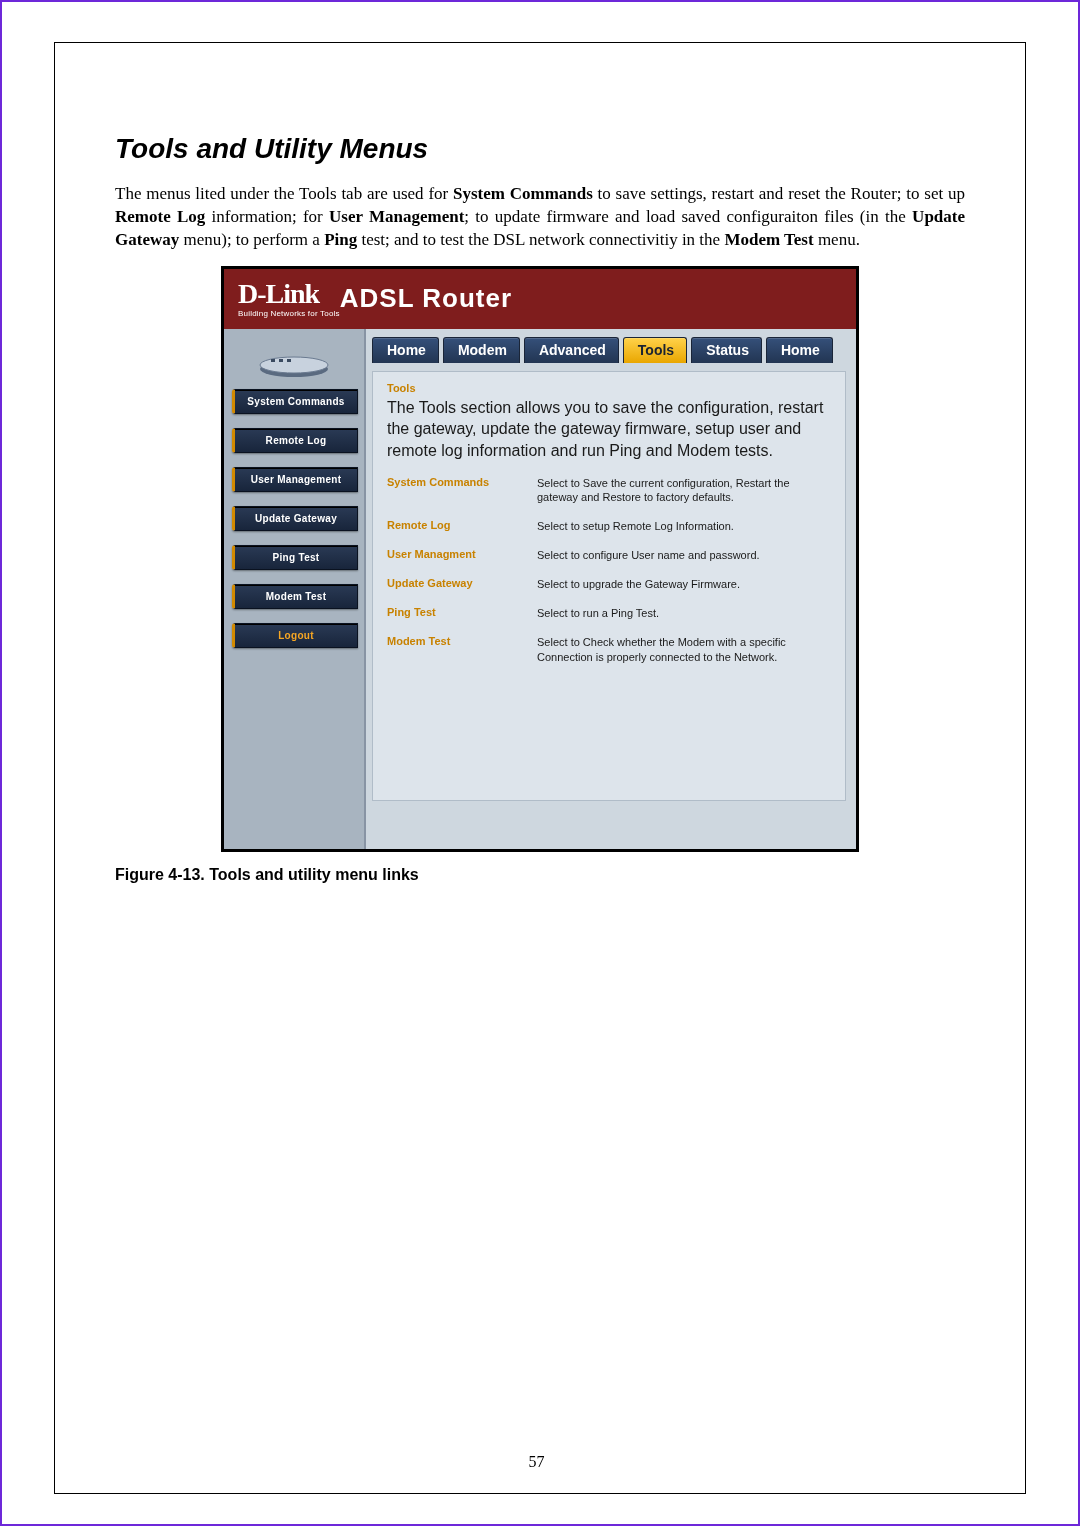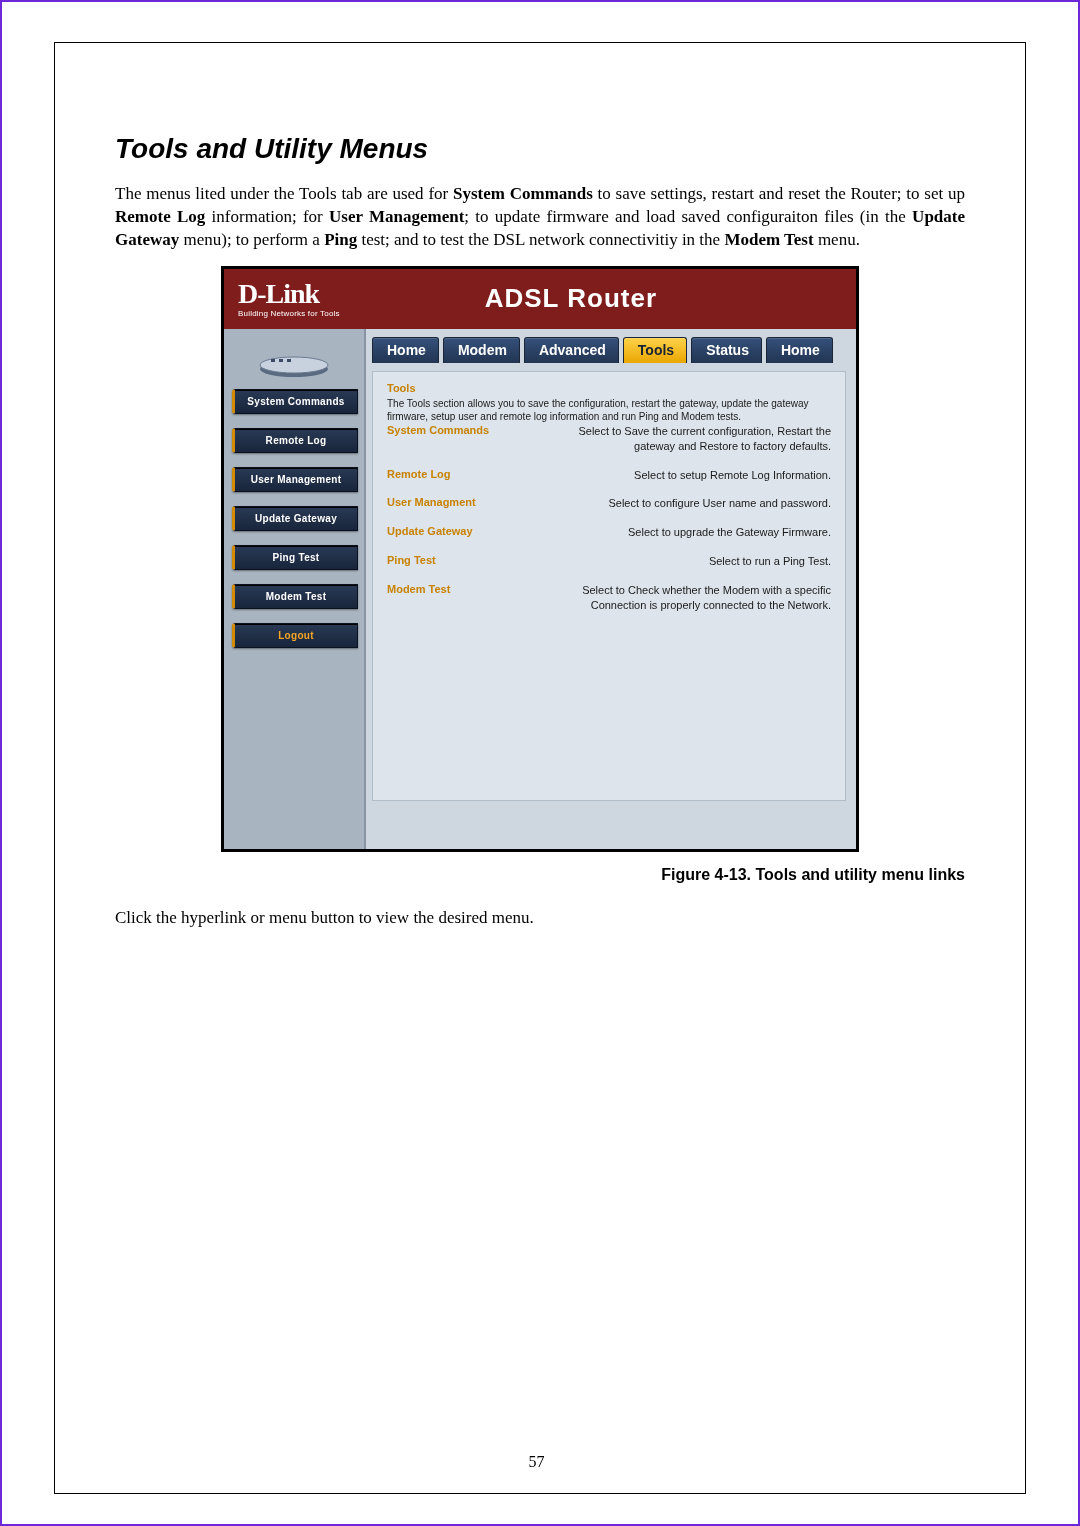--- a/index.html
+++ b/index.html
@@ -66,21 +66,20 @@
     font-family: "Times New Roman", serif;
     letter-spacing: -1px;
   }
   .dlink-logo .small {
     font-size: 8px;
     letter-spacing: 0.2px;
     margin-top: 2px;
   }
   .router-header .title {
     flex: 1;
-    text-align: center;
     color: #fff;
     font-weight: bold;
     font-size: 26px;
     letter-spacing: 1px;
     padding-right: 40px;
   }
   .router-body {
     display: flex;
     min-height: 520px;
   }
@@ -160,46 +159,46 @@
     font-size: 11px;
     color: #1a1a1a;
   }
   .content-card .sec-title {
     color: #c88200;
     font-weight: bold;
     font-size: 11px;
     margin-bottom: 3px;
   }
   .content-card .sec-desc {
-    font-size: 10px;
+    font-size: 16px;
     line-height: 1.35;
+    margin-bottom: 14px;
   }
   .tool-row {
     display: flex;
     margin-bottom: 14px;
   }
   .tool-row .tlink {
     width: 150px;
     color: #c88200;
     font-weight: bold;
     font-size: 11px;
   }
   .tool-row .tdesc {
     flex: 1;
     font-size: 11px;
     line-height: 1.35;
-    text-align: right;
   }
   
   .fig-caption {
-    text-align: right;
+    text-align: left;
     font-family: Arial, Helvetica, sans-serif;
     font-weight: bold;
     font-size: 16px;
-    margin: 14px 0 24px 0;
+    margin: 14px 0 17px 0;
   }
   .after-text {
     font-size: 17px;
     margin: 6px 0 0 0;
   }
   .page-num {
     position: absolute;
     bottom: 22px;
     left: 0; right: 7px;
     text-align: center;
@@ -287,17 +286,16 @@
                   <div class="tdesc">Select to Check whether the Modem with a specific Connection is properly connected to the Network.</div>
                 </div>
               </div>
           </div>
         </div>
       </div>
     </div>
 
     <div class="fig-caption">Figure 4-13. Tools and utility menu links</div>
 
-    <p class="after-text">Click the hyperlink or menu button to view the desired menu.</p>
 
     <div class="page-num">57</div>
   </div>
 </div>
 
 </body></html>

